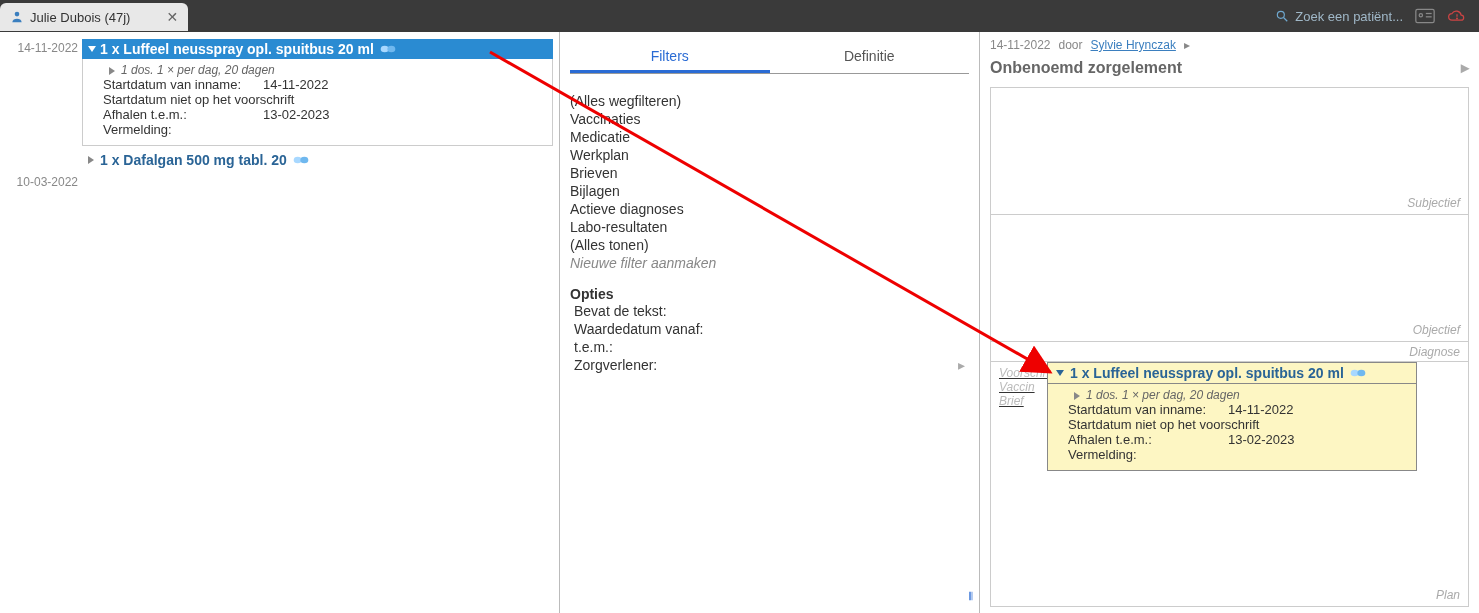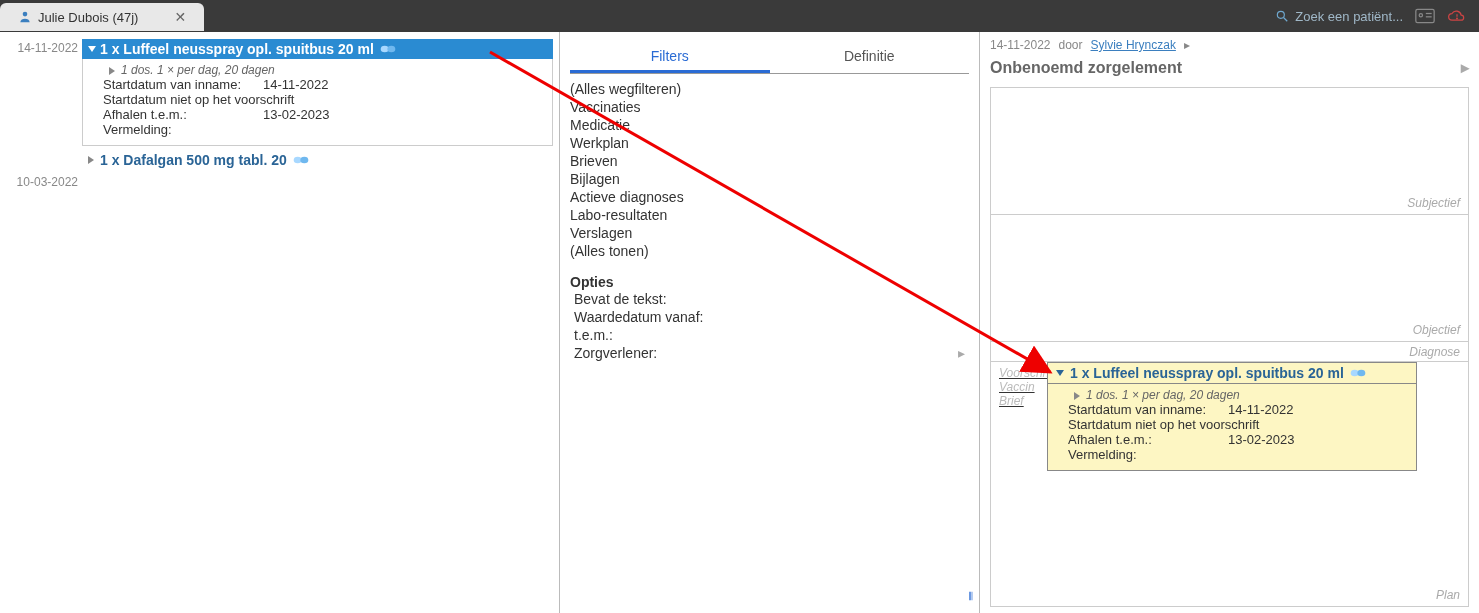--- a/index.html
+++ b/index.html
@@ -1,21 +1,21 @@
 <!DOCTYPE html>
 <html><head>
 <meta charset="utf-8">
 <style>
   * { box-sizing: border-box; margin: 0; padding: 0; }
   html, body { width: 1479px; height: 613px; font-family: "Segoe UI", Arial, sans-serif; font-size: 14px; color: #333; background: #fff; overflow: hidden; }
   
   
   .topbar { height: 32px; background: #3a3a3a; display: flex; align-items: center; justify-content: space-between; }
   .tab-area { display: flex; align-items: center; height: 100%; }
-  .tab { display: flex; align-items: center; gap: 6px; height: 28px; padding: 0 18px; background: #e8e8e8; border-top-left-radius: 6px; border-top-right-radius: 6px; margin-top: 2px; }
+  .tab { display: flex; align-items: center; gap: 6px; height: 28px; padding: 0 10px; background: #e8e8e8; border-top-left-radius: 6px; border-top-right-radius: 6px; margin-top: 2px; }
   .person-icon { width: 14px; height: 14px; }
   .tab-label { font-size: 13px; color: #333; }
   .tab-close { font-size: 14px; color: #666; cursor: pointer; margin-left: 30px; }
   .right-tools { display: flex; align-items: center; gap: 12px; padding-right: 12px; justify-content: space-between; }
   .search-box { display: flex; align-items: center; gap: 6px; color: #a0b8c8; font-size: 13px; }
   .search-icon { width: 14px; height: 14px; }
   .id-icon, .cloud-icon { width: 20px; height: 16px; }
   
   
   .main { display: flex; height: calc(100% - 32px); }
@@ -37,21 +37,21 @@
   .posology { font-style: italic; color: #666; font-size: 12px; padding-left: 6px; }
   .posology .arrow { display:inline-block; width:0;height:0;border-top:4px solid transparent;border-bottom:4px solid transparent;border-left:6px solid #888; margin-right:6px; vertical-align:middle;}
   
   .kv { display: flex; }
   .kv .k { width: 160px; }
   
   .presc-row2 { display:flex; align-items:center; gap:4px; color: #2a6496; font-weight:bold; padding: 2px 6px; margin-top:4px;}
   .presc-row2 .arrow { display:inline-block; width:0;height:0;border-top:4px solid transparent;border-bottom:4px solid transparent;border-left:6px solid #888; margin-right:2px;}
   
   
-  .tabs-mid { display:flex; border-bottom: 1px solid #999; margin: 0 10px 6px 6px;}
+  .tabs-mid { display:flex; border-bottom: 1px solid #999; margin: 0 10px 18px 6px;}
   .tab-btn { flex:1; text-align:center; padding: 6px 0; color:#555; font-size:14px;}
   .tab-btn.active { color:#2a6bd4; border-bottom: 3px solid #2a6bd4; font-weight:500;}
   .filter-list { padding-left: 6px; }
   .filter-item { padding: 1px 0; color:#333; }
   .filter-item.italic { font-style: italic; color:#888;}
   .opties-hdr { font-weight: bold; margin-top: 14px; padding-left:6px;}
   .opt-row { padding: 1px 0 1px 10px; color:#333; display:flex; justify-content:space-between; padding-right:14px;}
   .chev-r { color:#aaa;}
   
   .mid-handle { position:absolute; bottom:10px; right:6px; color:#2a6bd4; font-size:11px;}
@@ -159,22 +159,22 @@
     </div>
     <div class="filter-list">
       <div class="filter-item">(Alles wegfilteren)</div>
       <div class="filter-item">Vaccinaties</div>
       <div class="filter-item">Medicatie</div>
       <div class="filter-item">Werkplan</div>
       <div class="filter-item">Brieven</div>
       <div class="filter-item">Bijlagen</div>
       <div class="filter-item">Actieve diagnoses</div>
       <div class="filter-item">Labo-resultaten</div>
-      <div class="filter-item">Verslagen</div>
       <div class="filter-item">(Alles tonen)</div>
+      <div class="filter-item italic">Nieuwe filter aanmaken</div>
     </div>
     <div class="opties-hdr">Opties</div>
     <div class="opt-row">
         <span>Bevat de tekst:</span>
       </div>
     <div class="opt-row">
         <span>Waardedatum vanaf:</span>
       </div>
     <div class="opt-row">
         <span>t.e.m.:</span>

